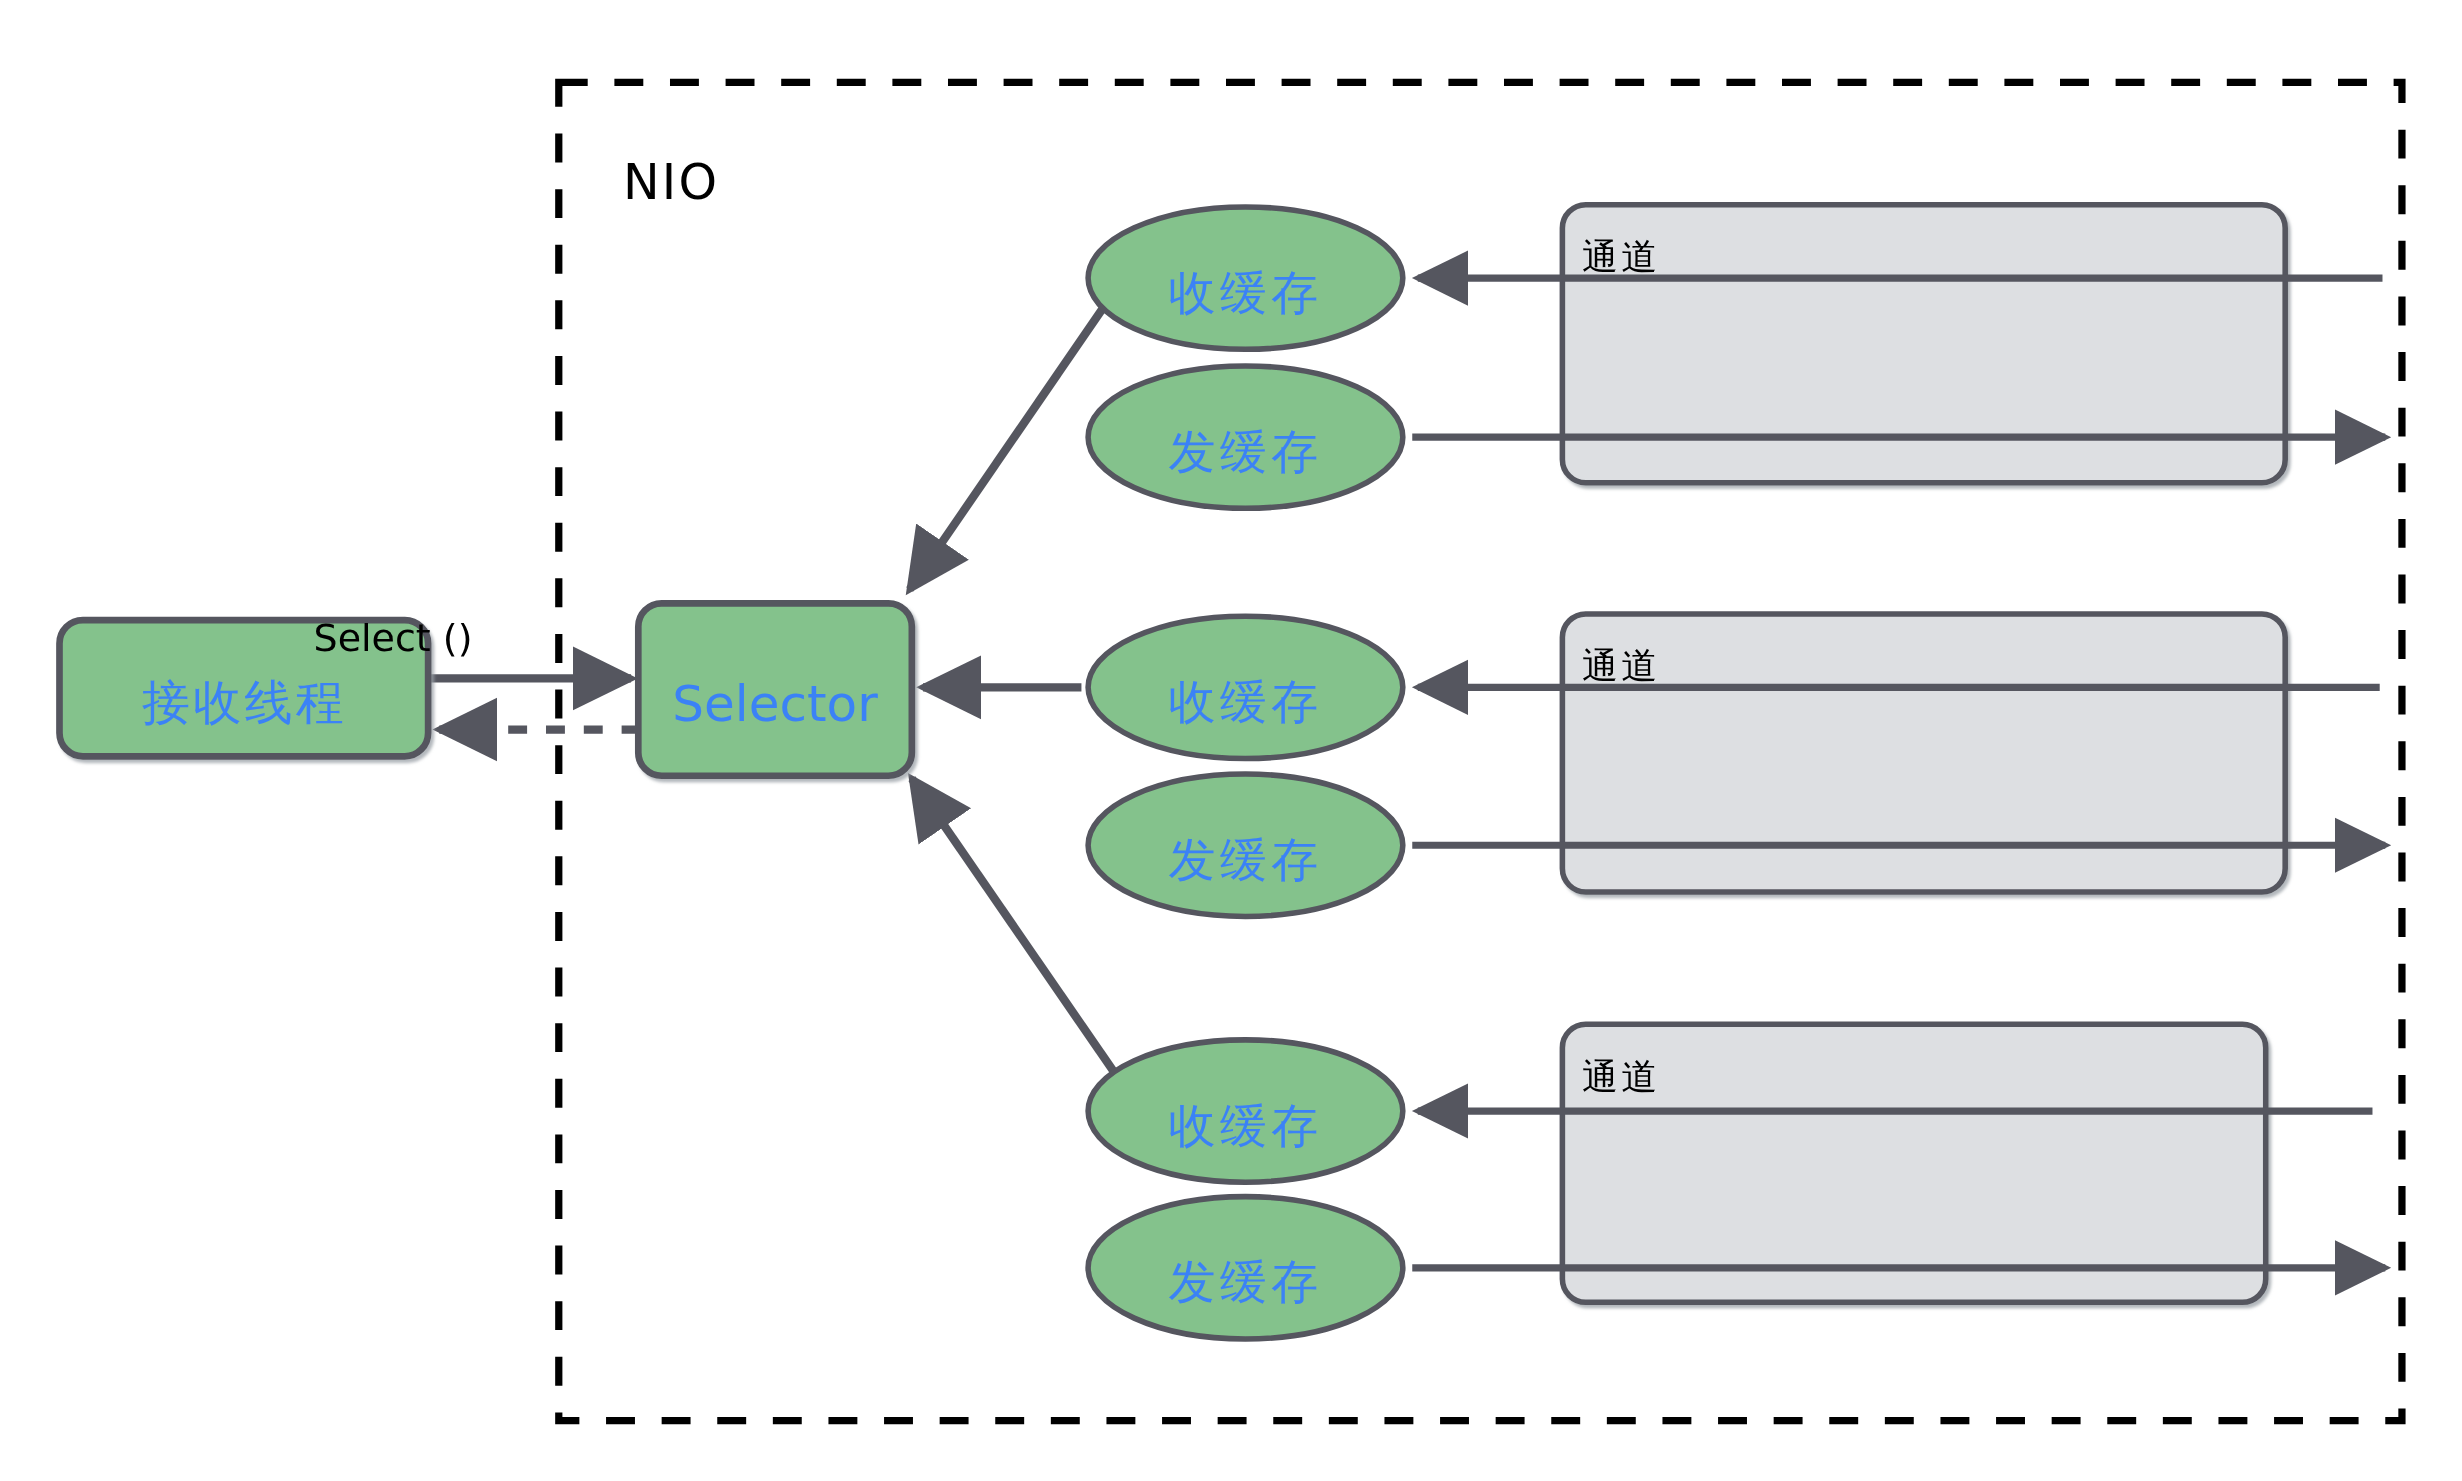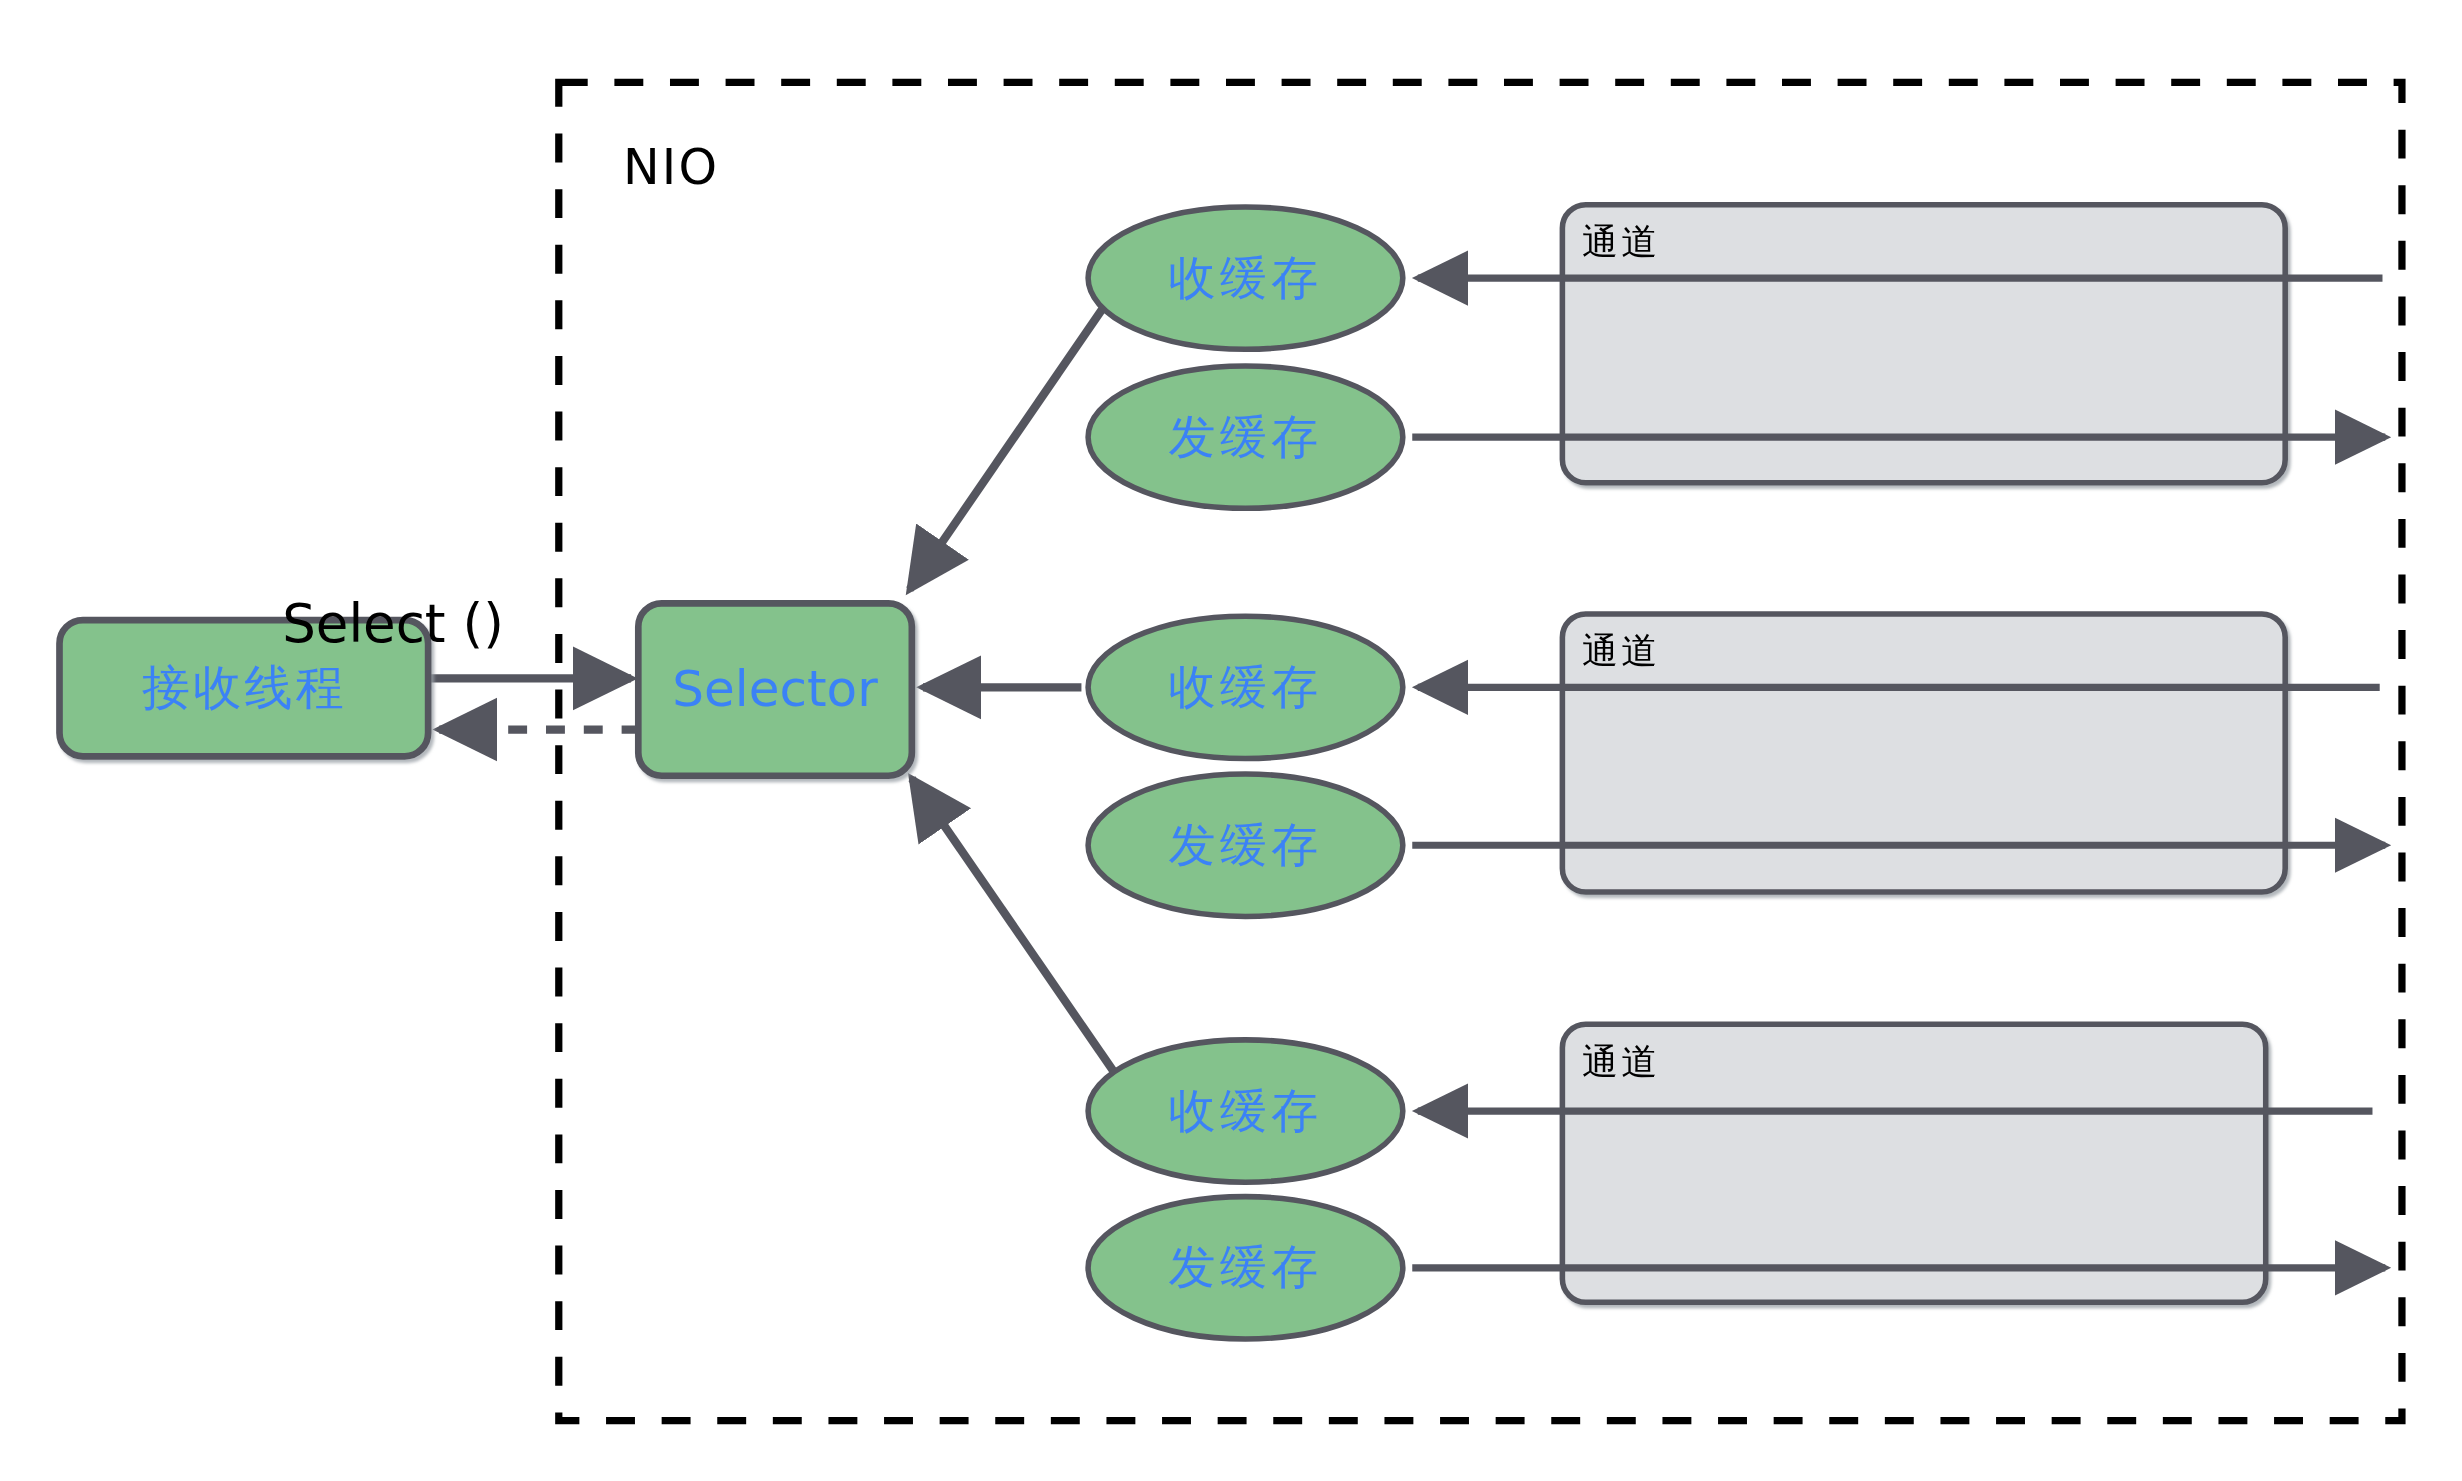--- a/index.html
+++ b/index.html
@@ -1,20 +1,20 @@
 <!DOCTYPE html>
 <html style="font-size:9px"><head>
 <meta charset="utf-8">
 <style>
   html,body{margin:0;padding:0;background:#ffffff;}
   body{font-family:"DejaVu Sans","Liberation Sans",sans-serif;}
   #stage{position:relative;width:2462px;height:1482px;background:#ffffff;overflow:hidden;}
   #stage svg{position:absolute;left:0;top:0;width:2462px;height:1482px;}
   .lbl{position:absolute;display:flex;align-items:center;justify-content:center;
-       text-align:center;white-space:nowrap;pointer-events:none;}
+       text-align:center;white-space:nowrap;pointer-events:none;margin-top:15px;}
   .node-text{color:#3b82f6;font-family:"DejaVu Sans","Liberation Sans",sans-serif;}
   .dark-text{color:#000000;font-family:"DejaVu Sans","Liberation Sans",sans-serif;}
 </style>
 </head>
 <body>
 
 <div id="stage">
 
   <svg viewBox="0 0 4428 2665" xmlns="http://www.w3.org/2000/svg">
     <defs>
@@ -60,21 +60,21 @@
     <ellipse cx="2240" cy="1998" rx="283" ry="128" fill="#84c28c" stroke="#55565f" stroke-width="10"></ellipse>
     <ellipse cx="2240" cy="2280" rx="283" ry="128" fill="#84c28c" stroke="#55565f" stroke-width="10"></ellipse>
   </svg>
 
   <div class="lbl dark-text" style="left:623px;top:139px;width:167px;height:56px;justify-content:flex-start;font-size:49px;letter-spacing:2.2px;">NIO</div>
 
   <div class="lbl node-text" style="left:638px;top:603px;width:274px;height:172px;font-size:50px;">Selector</div>
 
   <div class="lbl node-text" style="left:60px;top:620px;width:369px;height:136px;font-size:48px;letter-spacing:3.3px;">接收线程</div>
 
-  <div class="lbl dark-text" style="left:923px;top:598px;width:200px;height:50px;transform:translateX(-630px);font-size:53px;">Select ()</div>
+  <div class="lbl dark-text" style="left:923px;top:598px;width:200px;height:50px;transform:translateX(-630px);font-size:38px;">Select ()</div>
 
   <div class="lbl node-text" style="left:1088px;top:244px;width:315px;height:69px;font-size:47px;letter-spacing:4.4px;">收缓存</div>
   <div class="lbl node-text" style="left:1088px;top:403px;width:315px;height:69px;font-size:47px;letter-spacing:4.4px;">发缓存</div>
 
   <div class="lbl node-text" style="left:1088px;top:653px;width:315px;height:69px;font-size:47px;letter-spacing:4.4px;">收缓存</div>
   <div class="lbl node-text" style="left:1088px;top:811px;width:315px;height:69px;font-size:47px;letter-spacing:4.4px;">发缓存</div>
 
   <div class="lbl node-text" style="left:1088px;top:1077px;width:315px;height:69px;font-size:47px;letter-spacing:4.4px;">收缓存</div>
   <div class="lbl node-text" style="left:1088px;top:1233px;width:315px;height:69px;font-size:47px;letter-spacing:4.4px;">发缓存</div>
 

